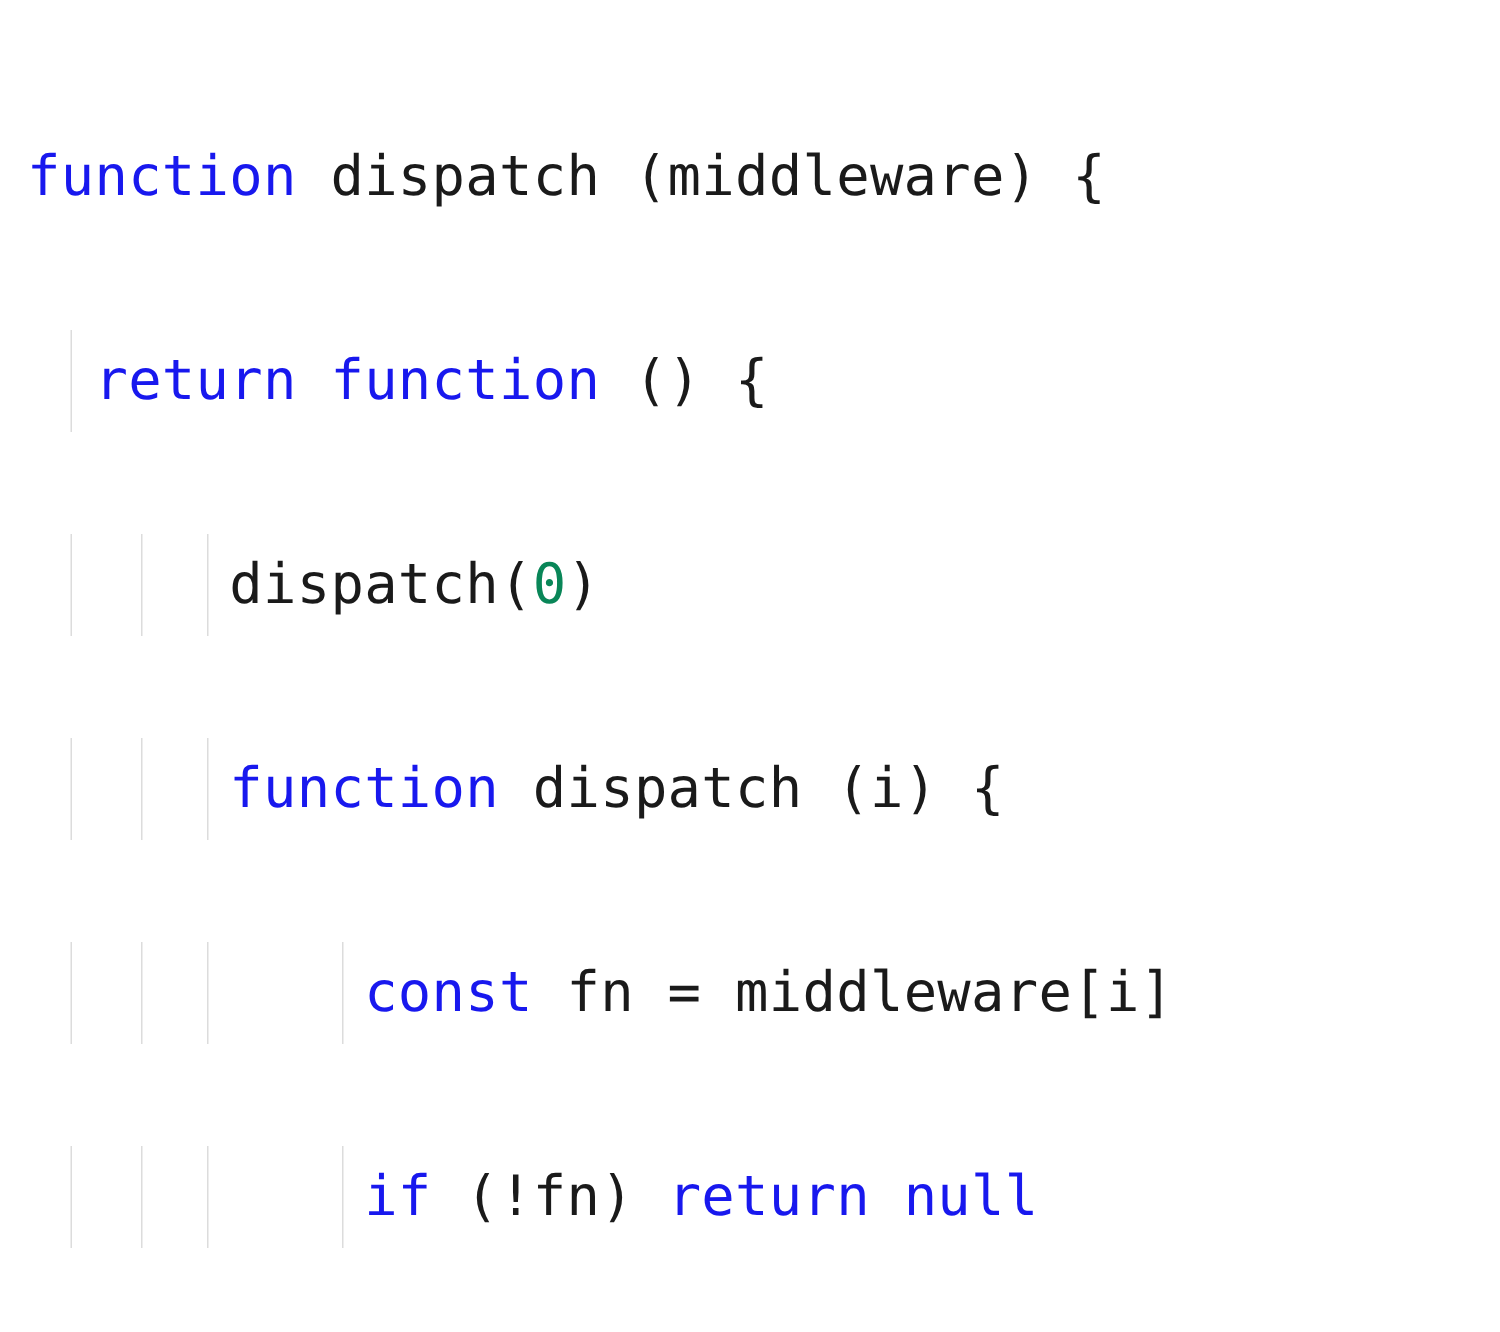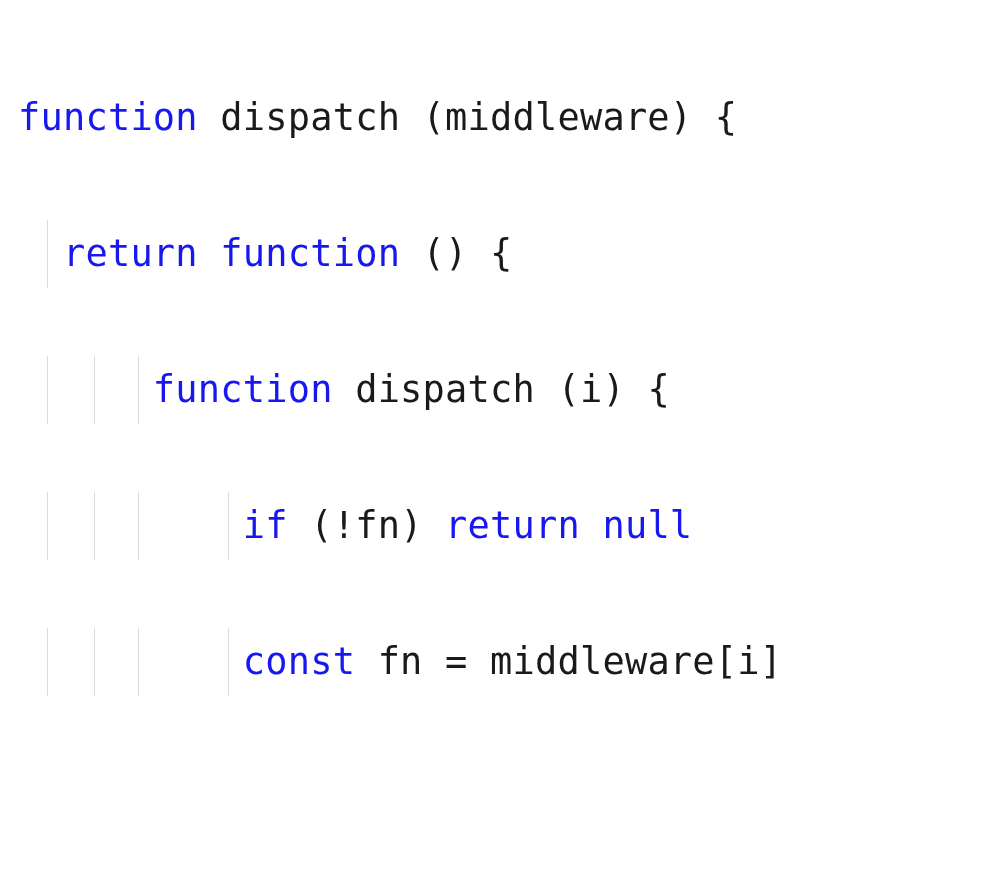--- a/index.html
+++ b/index.html
@@ -35,22 +35,23 @@
     left: 0; top: 0; bottom: 0; width: 100%;
     pointer-events: none;
   }
 </style>
 </head>
 <body>
 
 <div class="code">
 <div class="line"><span class="kw">function</span> <span>dispatch</span> <span>(</span><span>middleware</span><span>)</span> <span>{</span></div>
 <div class="line"><span class="guides"><span class="guide" style="left:29px;"></span></span>  <span class="kw">return</span> <span class="kw">function</span> <span>(</span><span>)</span> <span>{</span></div>
+<div class="line"><span class="guides"><span class="guide" style="left:29px;"></span><span class="guide" style="left:76px;"></span><span class="guide" style="left:120px;"></span></span>      <span>dispatch</span><span>(</span><span class="nm">0</span><span>)</span></div>
 <div class="line"><span class="guides"><span class="guide" style="left:29px;"></span><span class="guide" style="left:76px;"></span><span class="guide" style="left:120px;"></span></span>      <span class="kw">function</span> <span>dispatch</span> <span>(</span><span>i</span><span>)</span> <span>{</span></div>
+<div class="line"><span class="guides"><span class="guide" style="left:29px;"></span><span class="guide" style="left:76px;"></span><span class="guide" style="left:120px;"></span><span class="guide" style="left:210px;"></span></span>          <span class="kw">const</span> <span>fn</span> <span>=</span> <span>middleware</span><span>[</span><span>i</span><span>]</span></div>
 <div class="line"><span class="guides"><span class="guide" style="left:29px;"></span><span class="guide" style="left:76px;"></span><span class="guide" style="left:120px;"></span><span class="guide" style="left:210px;"></span></span>          <span class="kw">if</span> <span>(</span><span>!</span><span>fn</span><span>)</span> <span class="kw">return</span> <span class="kw">null</span></div>
-<div class="line"><span class="guides"><span class="guide" style="left:29px;"></span><span class="guide" style="left:76px;"></span><span class="guide" style="left:120px;"></span><span class="guide" style="left:210px;"></span></span>          <span class="kw">const</span> <span>fn</span> <span>=</span> <span>middleware</span><span>[</span><span>i</span><span>]</span></div>
 
 
 
 
 
 
 </div>
 
 </body></html>

